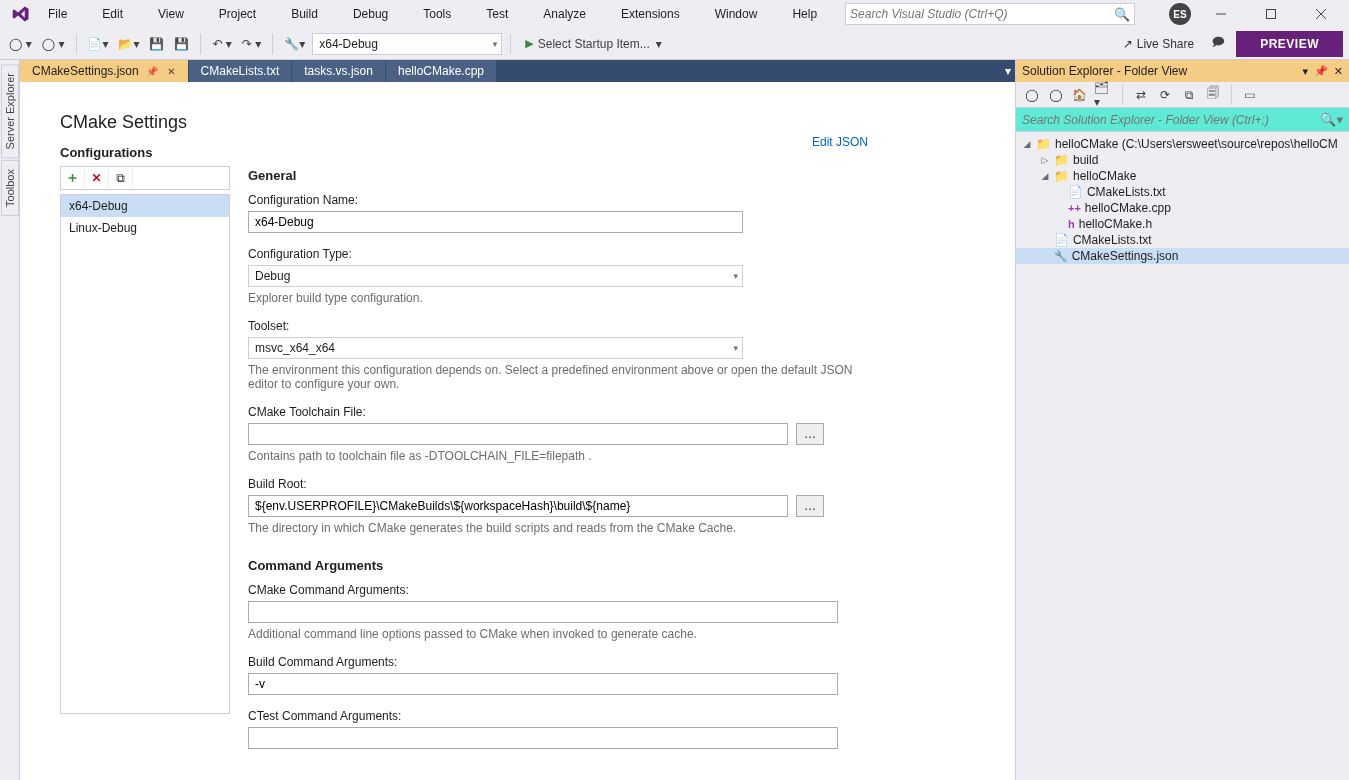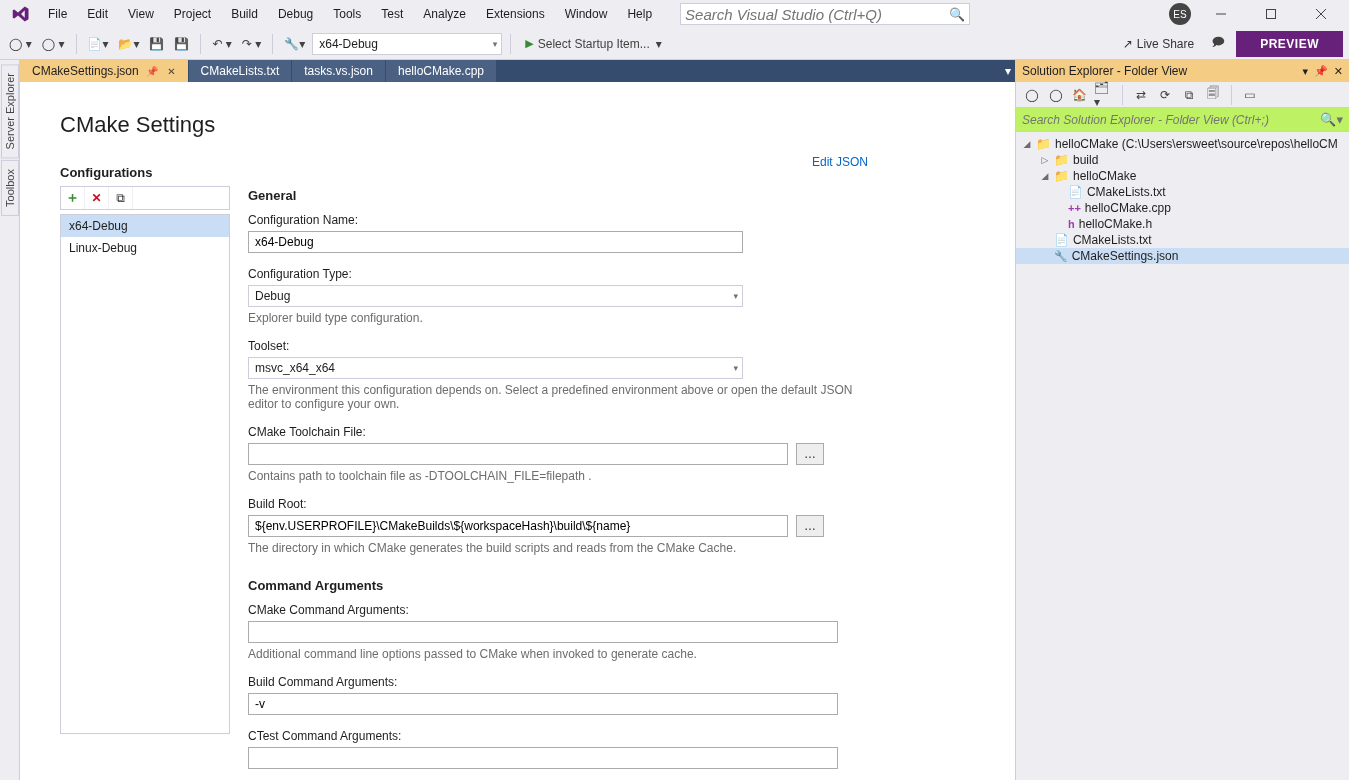--- a/index.html
+++ b/index.html
@@ -19,44 +19,44 @@
   align-items: center;
   height: 28px;
   padding: 0 4px;
   background: #eeeef2;
 }
 .vs-logo {
   width: 22px; height: 22px;
   margin: 0 6px;
   display: flex; align-items: center; justify-content: center;
 }
-.menu-items { display: flex; gap: 0; }
+.menu-items { display: flex; gap: 15px; }
 .menu-item {
   padding: 4px 10px;
   cursor: default;
 }
 .menubar .search-box {
   margin-left: 18px;
   width: 290px;
   height: 22px;
   border: 1px solid #cccedb;
   background: #fff;
   display: flex; align-items: center;
   padding: 0 4px;
 }
 .menubar .search-box input {
   flex: 1;
   border: none;
   outline: none;
-  font-size: 15px;
+  font-size: 12px;
   color: #b91c1c;
   font-style: italic;
 }
 .search-icon { color: #717171; font-size: 13px; }
-.menubar-right { margin-left: auto; display: flex; align-items: center; gap: 10px; padding-right: 4px; }
+.menubar-right { margin-left: auto; display: flex; align-items: center; gap: 10px; padding-right: 4px; font-weight: bold; }
 .avatar {
   width: 22px; height: 22px; border-radius: 50%;
   background: #444; color: #fff;
   display: flex; align-items: center; justify-content: center;
   font-size: 10px;
 }
 .wc-btn { width: 40px; height: 24px; display: flex; align-items: center; justify-content: center; color: #444; }
 
 .toolbar {
   height: 32px;
@@ -145,23 +145,23 @@
 .doc-tab .pin, .doc-tab .close { font-size: 10px; opacity: 0.8; }
 .doc-tabs-right { margin-left: auto; display: flex; align-items: center; padding: 0 4px; color: #fff; }
 
 .editor-body {
   flex: 1;
   overflow: auto;
   padding: 30px 40px;
   position: relative;
 }
 .page-title {
-  font-size: 22px;
+  font-size: 18px;
   font-weight: 400;
-  margin-bottom: 27px;
+  margin-bottom: 12px;
   color: #1e1e1e;
 }
 .cmake-layout { display: flex; gap: 18px; }
 .config-sidebar { width: 170px; }
 .config-sidebar h4 {
   font-size: 13px; font-weight: 700; margin-bottom: 6px;
 }
 .config-toolbar {
   display: flex; gap: 0;
   border: 1px solid #cccedb; background: #fff;
@@ -228,21 +228,21 @@
   height: 26px; background: #eeeef2;
   display: flex; align-items: center; gap: 4px;
   padding: 0 6px;
   border-bottom: 1px solid #cccedb;
 }
 .panel-toolbar .pbtn { width: 20px; height: 20px; display: flex; align-items: center; justify-content: center; color: #424242; }
 .panel-search {
   height: 24px;
   border-bottom: 1px solid #cccedb;
   display: flex; align-items: center; padding: 0 6px;
-  background: #bef264;
+  background: #5eead4;
 }
 .panel-search input {
   flex: 1; border: none; outline: none;
   font-size: 12px; font-style: italic; color: #6d6d6d;
   background: transparent;
 }
 .tree {
   flex: 1;
   padding: 4px 0;
   overflow: auto;

